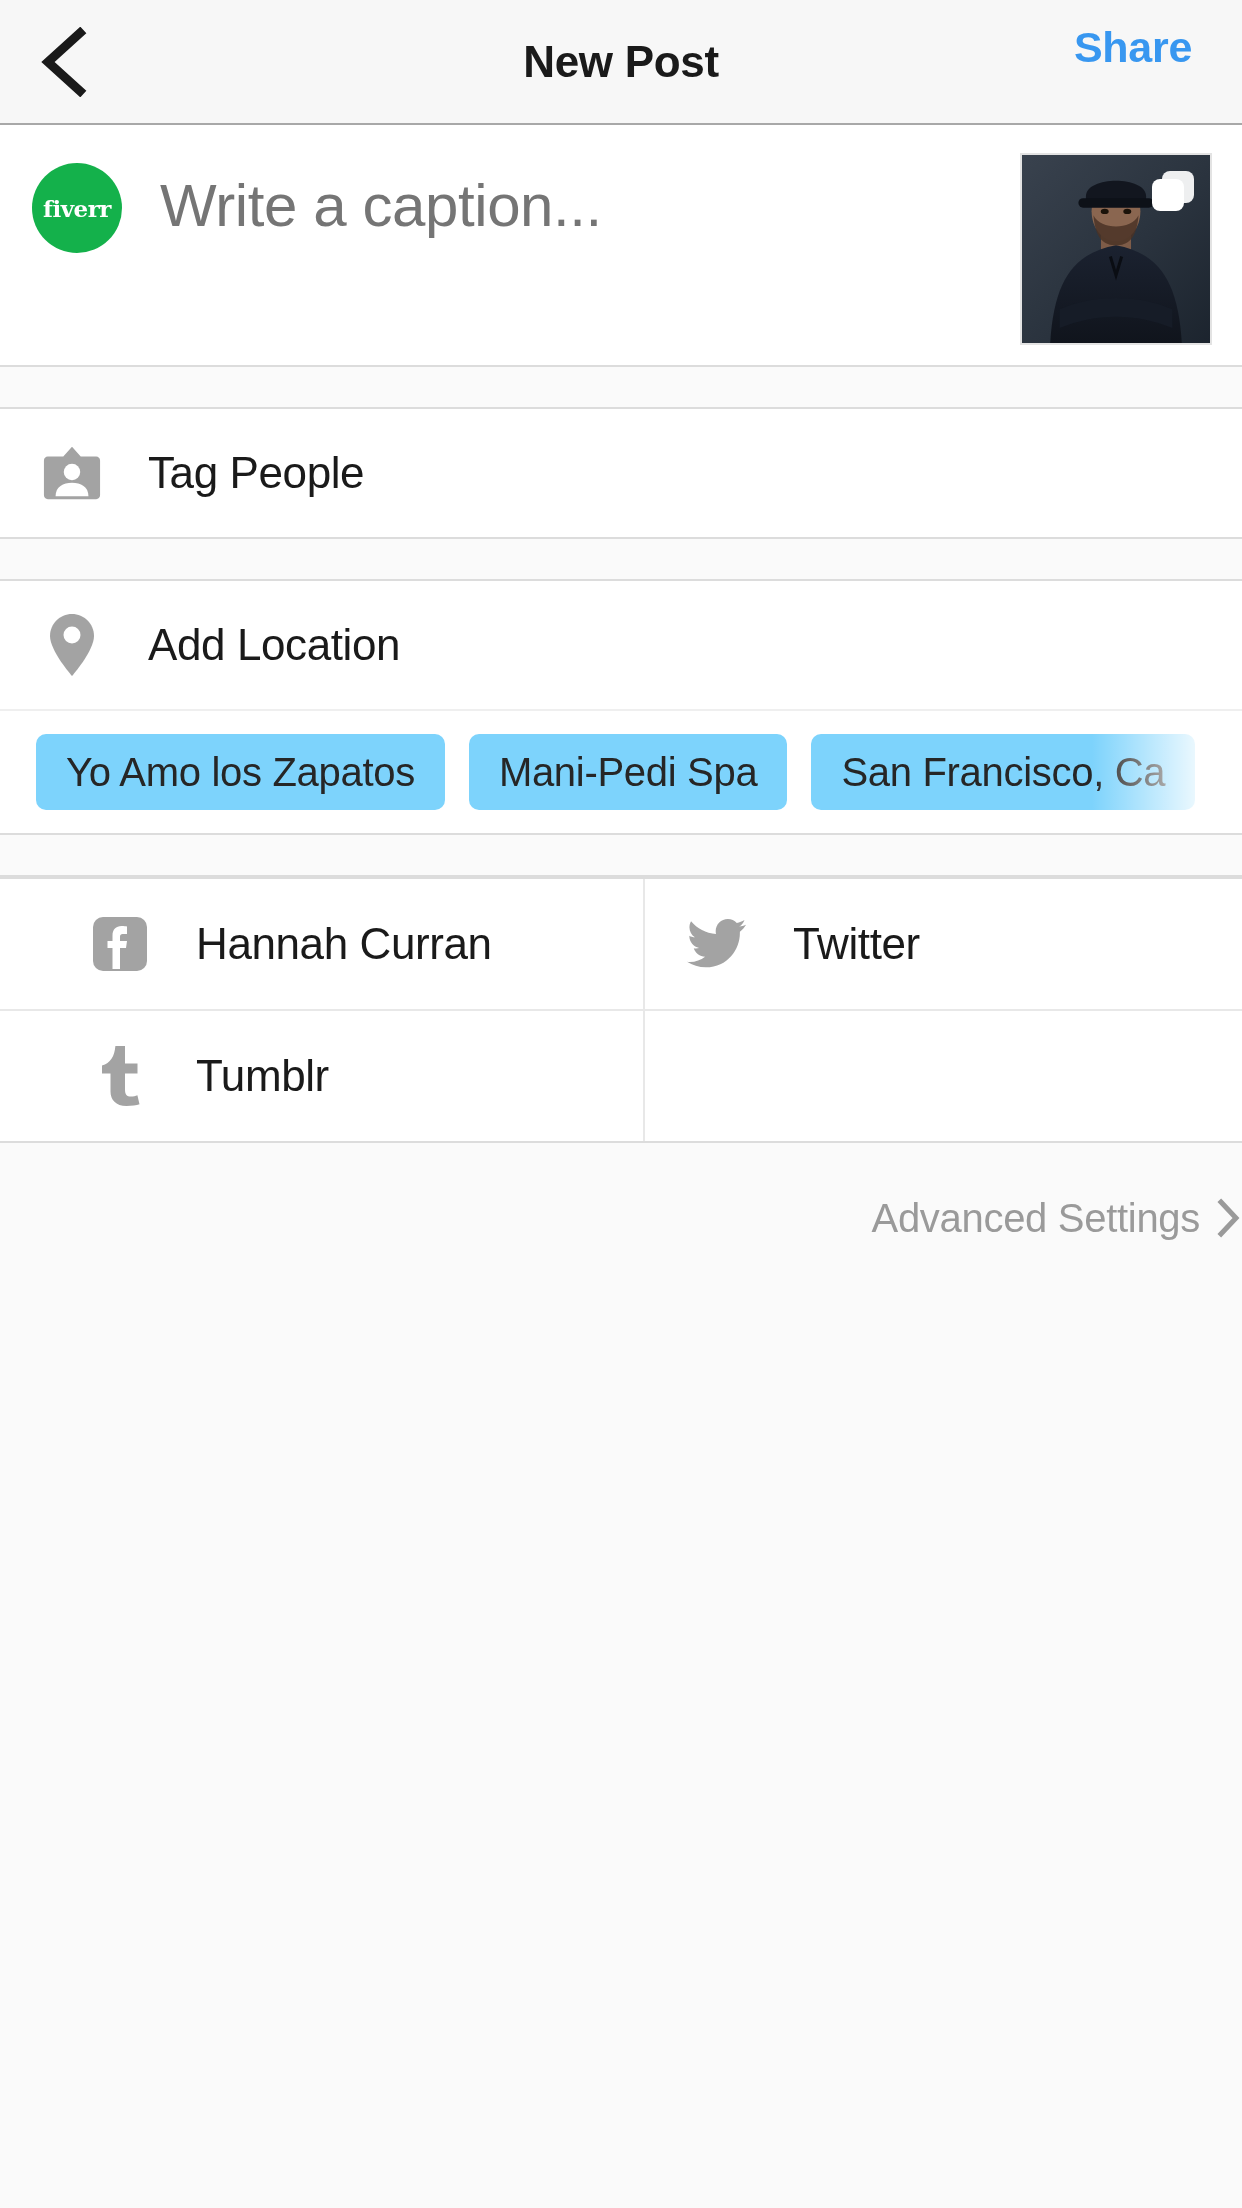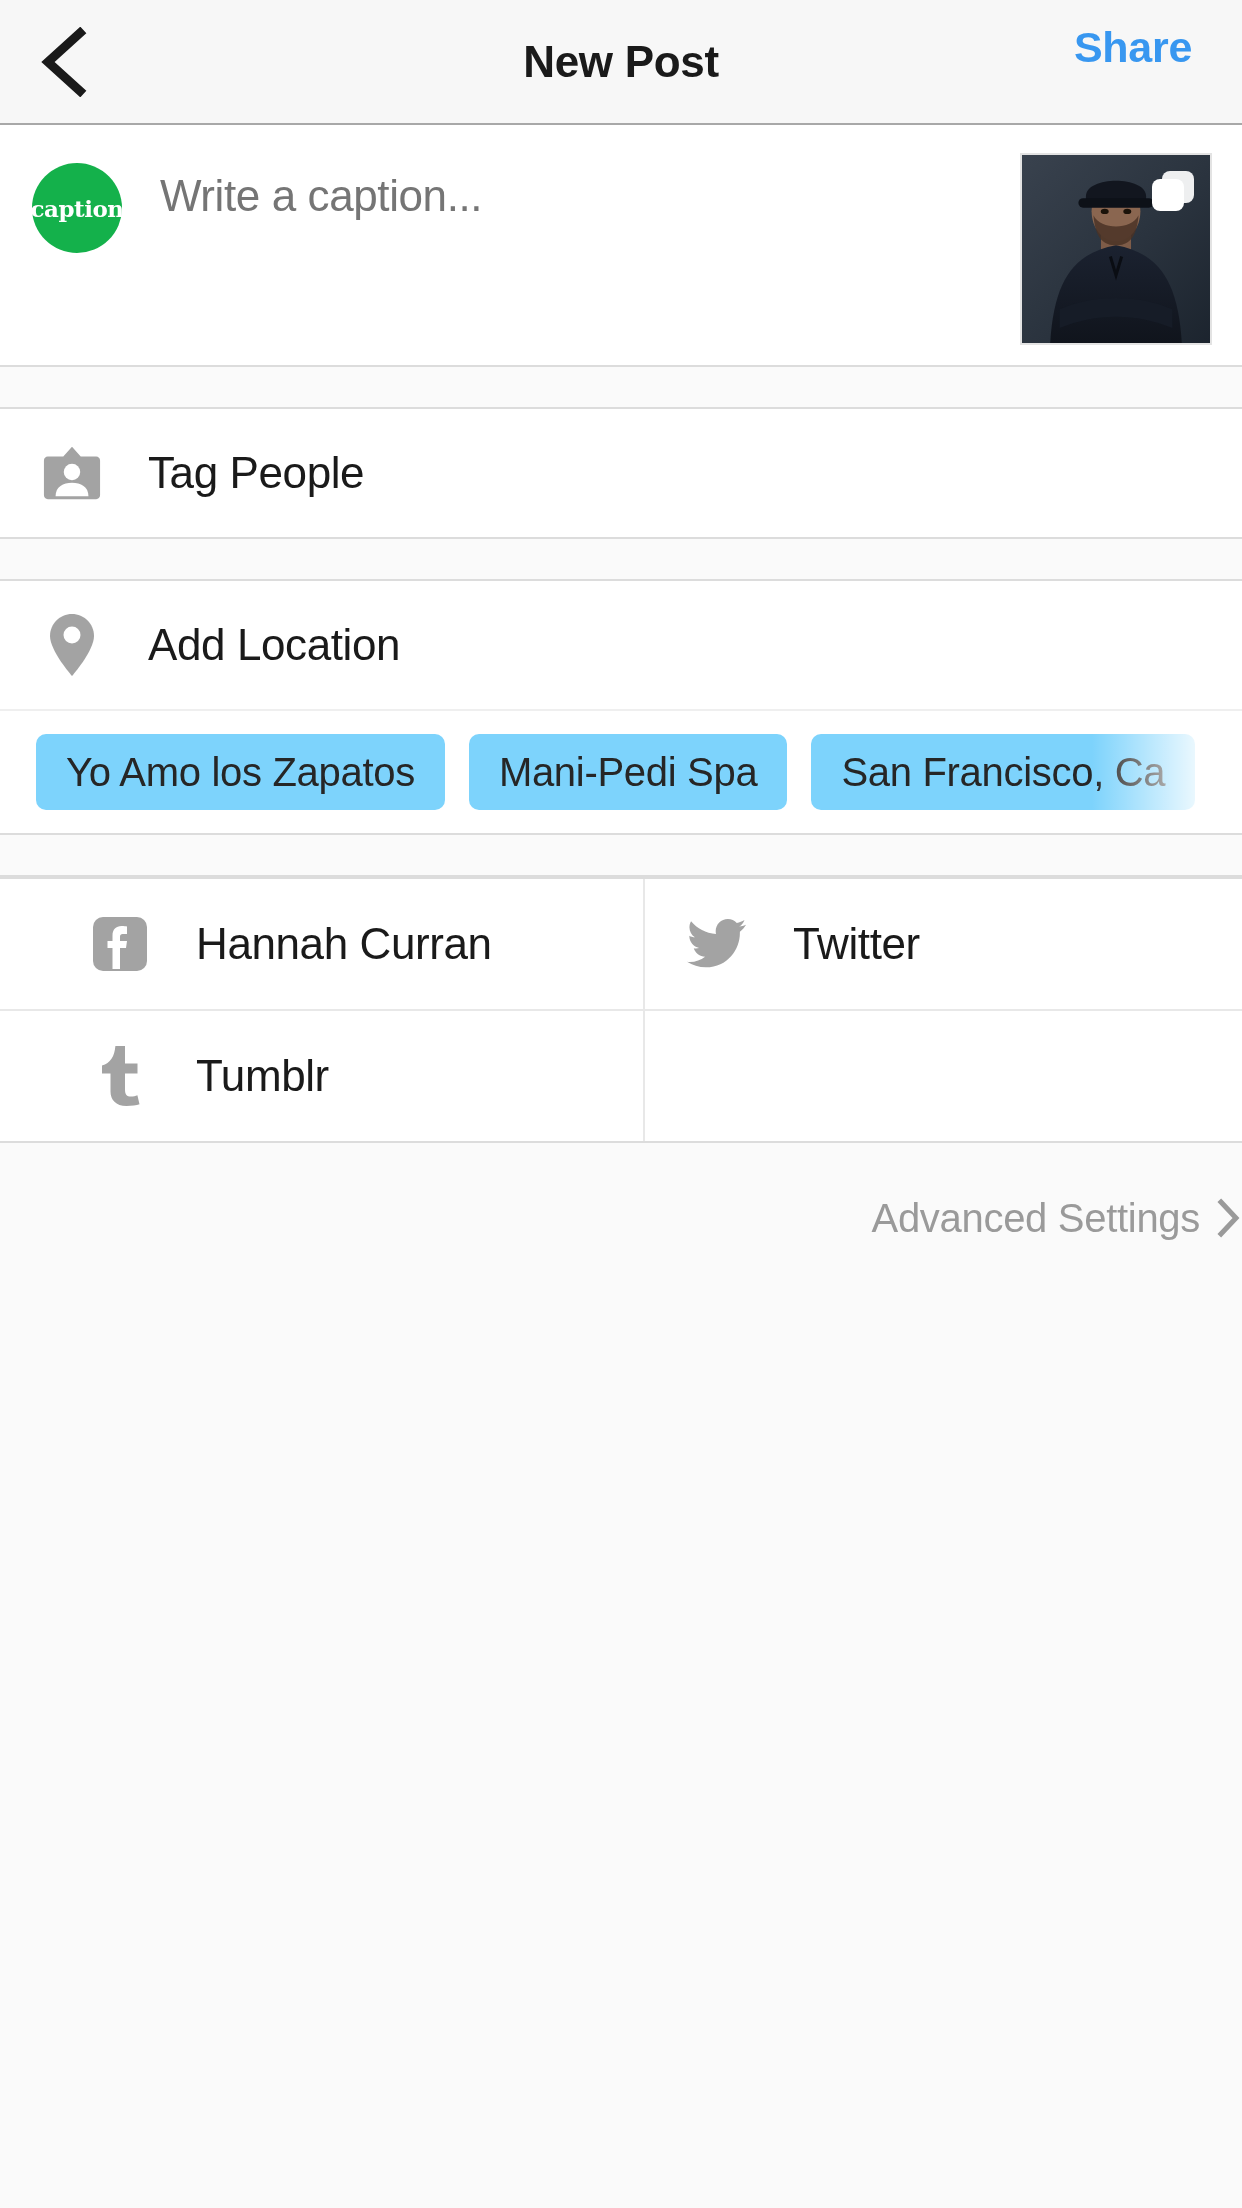--- a/index.html
+++ b/index.html
@@ -53,21 +53,21 @@
     background:#14B14B;
     display:flex; align-items:center; justify-content:center;
     flex:0 0 auto; margin-top:14px;
   }
   .avatar-text {
     color:#FFFFFF; font-size:23px; font-weight:bold;
     font-family:"DejaVu Serif", serif; letter-spacing:-0.5px;
   }
   .caption-input {
     flex:1 1 auto; margin-left:38px; margin-top:14px; padding-top:8px;
-    font-size:44px; color:#B0B0B0; background:transparent;
+    font-size:60px; color:#B0B0B0; background:transparent;
     border:none; outline:none; font-family:"Liberation Sans", sans-serif;
     letter-spacing:-0.4px;
   }
   .thumb-wrap {
     position:relative; width:192px; height:192px; flex:0 0 auto;
     margin-left:20px; margin-top:4px;
     border:2px solid #E3E3E3; background:#2B3440; overflow:hidden;
   }
   .thumb-canvas { position:absolute; inset:0; }
   .carousel-icon { position:absolute; top:12px; right:10px; }
@@ -148,21 +148,21 @@
       <svg class="back-chevron" width="54" height="70" viewBox="0 0 54 70">
         <polyline points="42,6 10,35 42,64" fill="none" stroke="#1A1A1A" stroke-width="9" stroke-linecap="square" stroke-linejoin="miter"></polyline>
       </svg>
     </div>
     <div class="header-title">New Post</div>
     <div class="share-btn">Share</div>
   </div>
 
   <div class="caption-row">
     <div class="avatar">
-      <span class="avatar-text">caption</span>
+      <span class="avatar-text">fiverr</span>
     </div>
     <input class="caption-input" type="text" placeholder="Write a caption..." style="">
     <div class="thumb-wrap">
       <svg class="thumb-canvas" viewBox="0 0 100 100" preserveAspectRatio="none">
         <defs>
           <linearGradient id="bgg" x1="0" y1="0" x2="1" y2="1">
             <stop offset="0%" stop-color="#39424E"></stop>
             <stop offset="55%" stop-color="#2A333E"></stop>
             <stop offset="100%" stop-color="#1C242E"></stop>
           </linearGradient>

